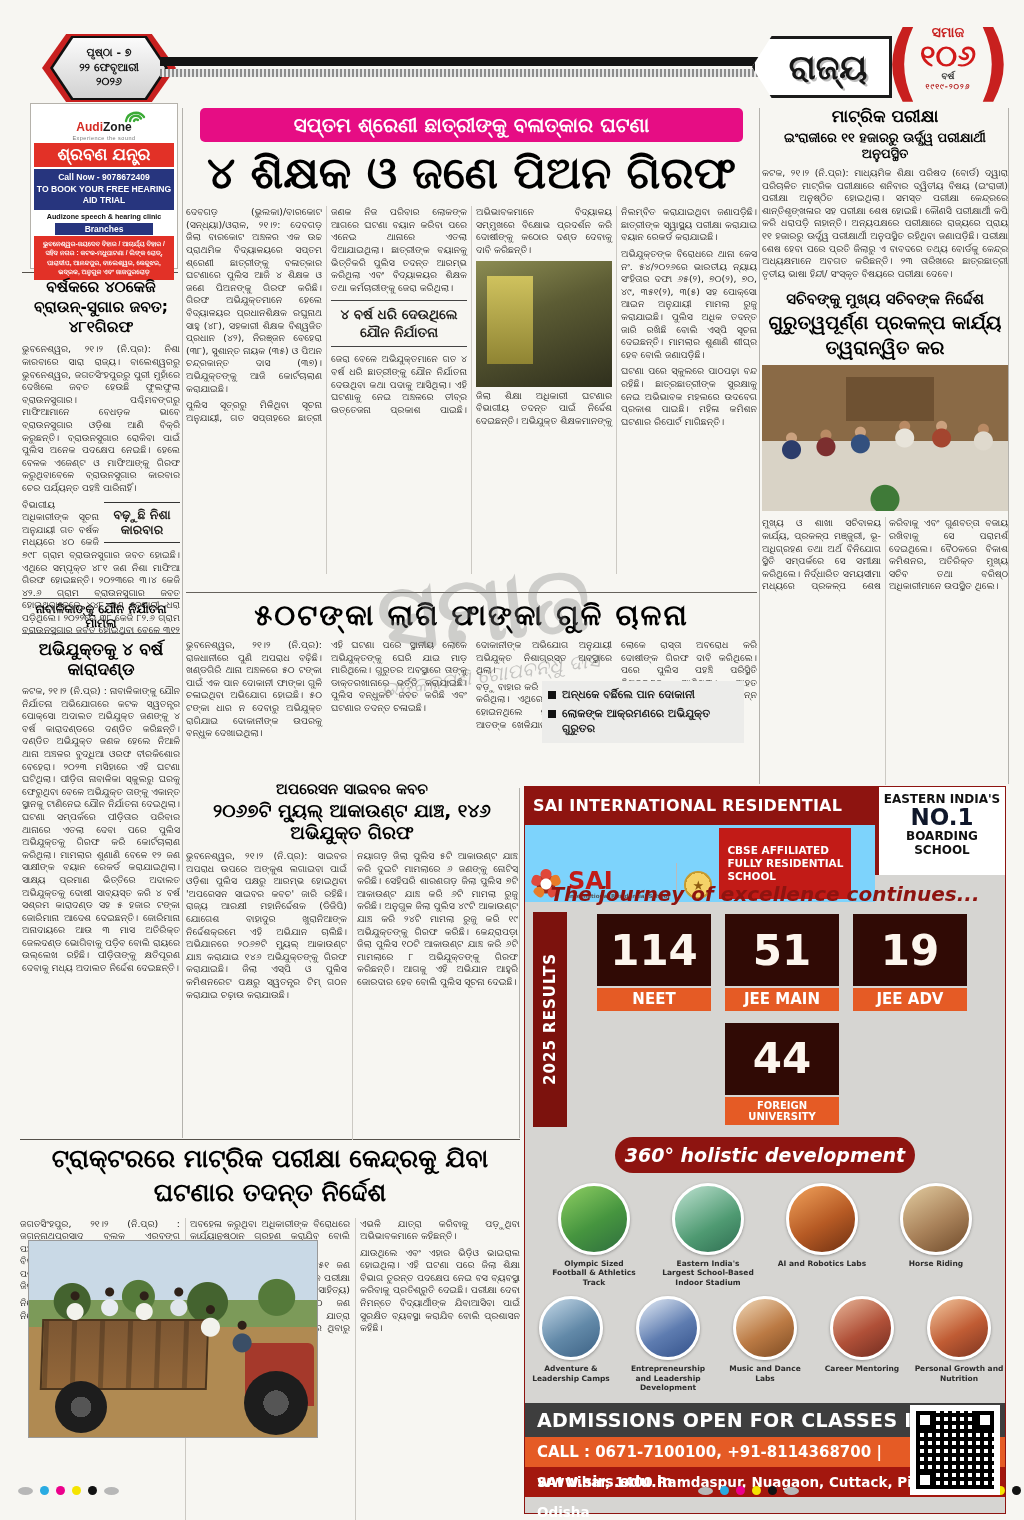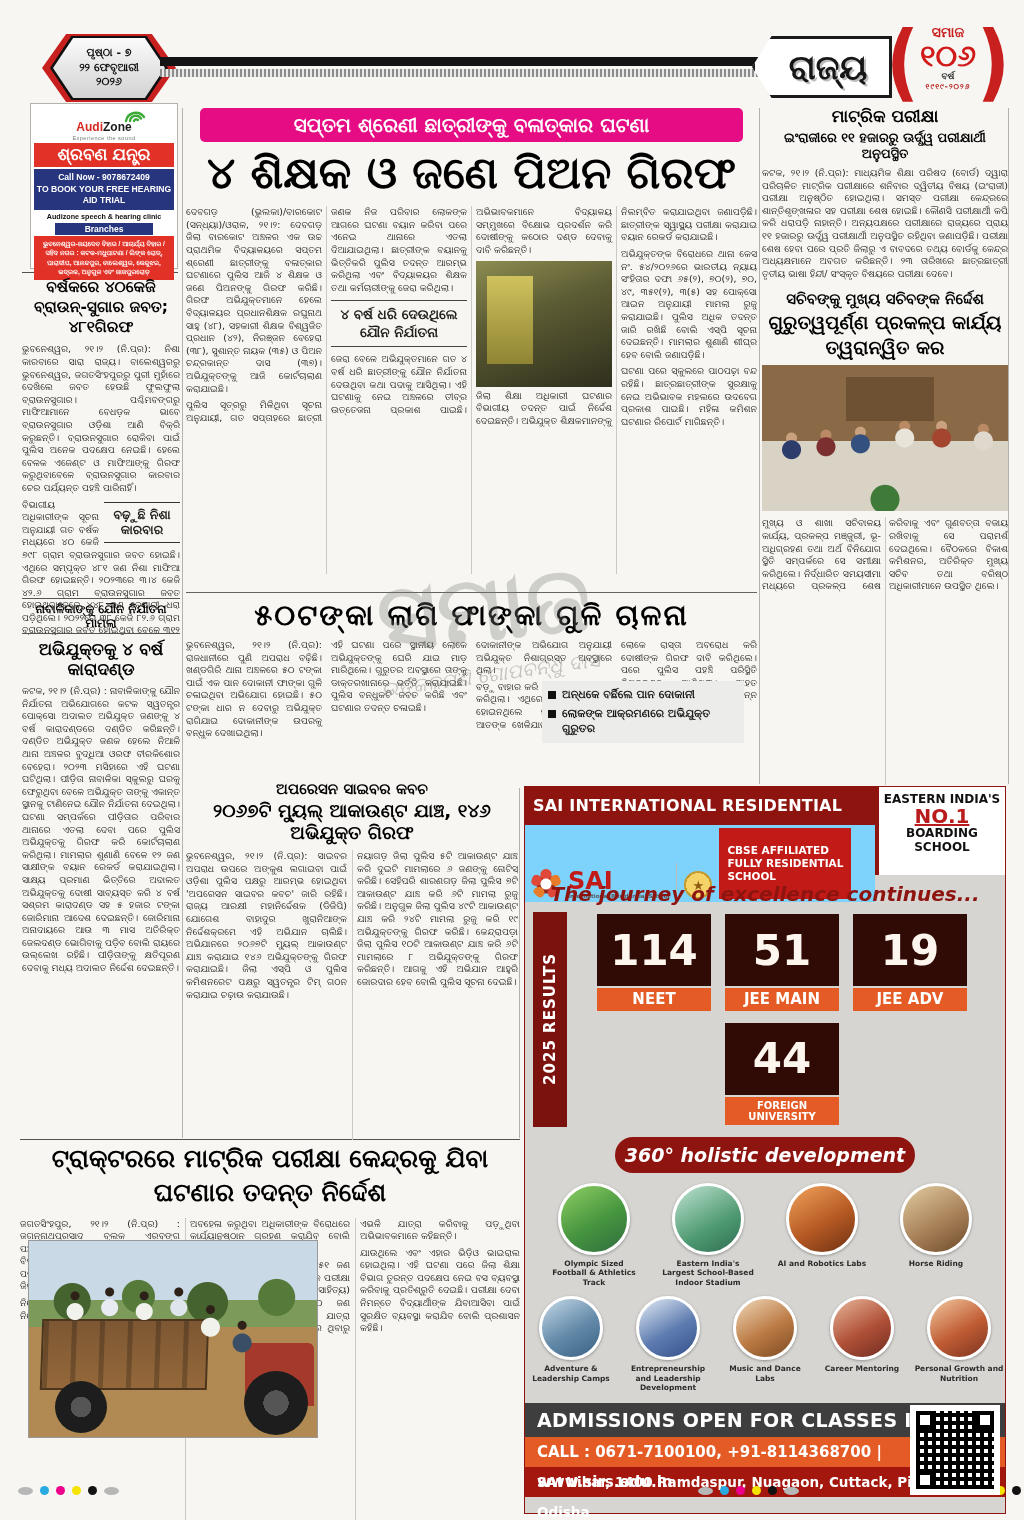--- a/index.html
+++ b/index.html
@@ -169,21 +169,21 @@
                  radial-gradient(circle at 26% 78%,#e87c28 0 5px,transparent 6px),
                  radial-gradient(circle at 18% 38%,#e0483a 0 5px,transparent 6px),
                  radial-gradient(circle at 50% 50%,#9c2a1a 0 9px,transparent 10px); }
   .sai-logotext .t1 { color:#c21b17; font-weight:bold; font-size:24px; line-height:1; }
   .sai-logotext .t2 { font-size:5.6px; color:#555; font-weight:bold; }
   .logo-div { width:1px; height:36px; background:#bbb; }
   .medal { width:28px; height:28px; border-radius:50%; background:radial-gradient(circle,#f5d368 0 60%,#c79a2d 60% 100%); display:flex; align-items:center; justify-content:center; color:#8e5b10; font-size:13px; }
   .cbse-box { background:#c21b17; color:#fff; font-weight:bold; font-size:10.5px; line-height:1.25; padding:16px 8px; }
   .sai-head-right { flex:1; background:#fff; border-left:4px solid #8e1410; text-align:center; padding-top:5px; }
   .shr1 { font-size:12px; font-weight:bold; color:#111; }
-  .shr2 { font-size:20px; font-weight:bold; color:#b91c1c; line-height:1;text-decoration:underline; }
+  .shr2 { font-size:23px; font-weight:bold; color:#0f172a; line-height:1; }
   .shr3 { font-size:12px; font-weight:bold; color:#111; }
   .sai-tagline { text-align:center; font-style:italic; font-weight:bold; font-size:20px; color:#8e1410; margin-top:7px; }
   .results { display:flex; margin:6px 8px 0; }
   .res-band { width:34px; background:#7c120d; display:flex; align-items:center; justify-content:center; }
   .res-band span { writing-mode:vertical-rl; transform:rotate(180deg); color:#fff; font-weight:bold; font-size:15px; letter-spacing:1px; }
   .tiles { flex:1; padding:2px 0; }
   .tile-row { display:flex; justify-content:center; gap:14px; }
   .tile-row + .tile-row { margin-top:12px; }
   .tile { width:114px; }
   .tile .val { height:72px; background:#300a05; color:#fdf6ee; font-weight:bold; font-size:42px; display:flex; align-items:center; justify-content:center; }

